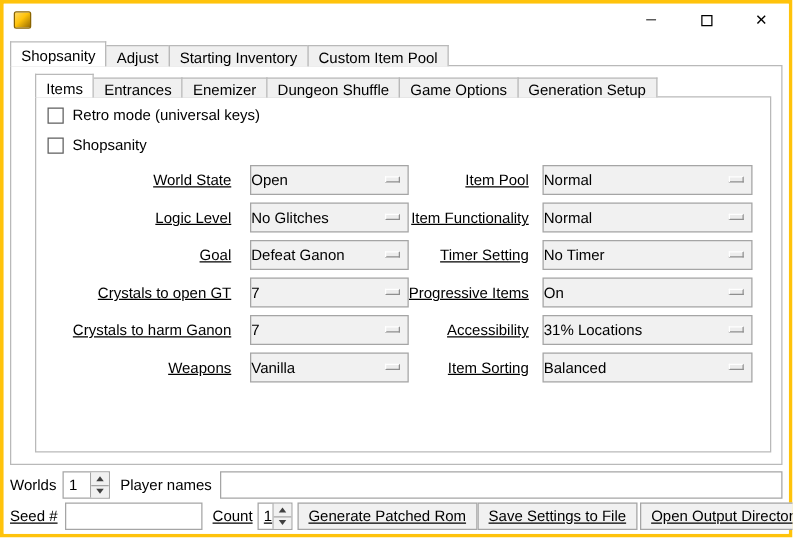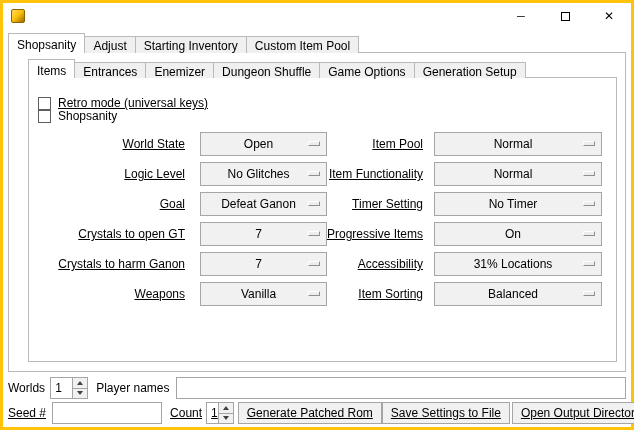--- a/index.html
+++ b/index.html
@@ -60,21 +60,21 @@
   
   .form-grid { position:absolute; left:25px; top:103px; }
   .frow { display:flex; align-items:center; height:24px; margin-bottom:6px; }
   .flbl { white-space:nowrap;text-decoration:underline; }
   .flbl.l { width:165px; text-align:right; padding-right:8px; }
   .flbl.r { width:102px; text-align:right; padding-right:6px; }
   .dd {
     position:relative; height:24px;
     background:var(--control-face,#F1F1F1);
     border:1px solid var(--border-gray,#A5A5A5);
-    display:flex; align-items:center; justify-content:center;
+    display:flex; align-items:center; justify-content:flex-start;
     cursor:default;
   }
   .dd-l { width:127px; margin-left:7px; }
   .dd-r { width:168px; margin-left:5px; }
   .dd-text { padding-right:10px; }
   .dd-ind {
     position:absolute; right:6px; top:50%; margin-top:-3px;
     width:12px; height:5px; background:#ededed;
     border:1px solid #8f8f8f; border-top-color:#ffffff; border-left-color:#ffffff;
   }
@@ -148,21 +148,21 @@
 
     <div class="tabrow tabrow-2">
       <div class="tab active">Items</div>
       <div class="tab">Entrances</div>
       <div class="tab">Enemizer</div>
       <div class="tab">Dungeon Shuffle</div>
       <div class="tab">Game Options</div>
       <div class="tab">Generation Setup</div>
     </div>
 
-    <div class="cb-row" style="top:66px;text-decoration:underline;">
+    <div class="cb-row" style="top:55px;">
       <span class="cb-box"></span>
       <span class="cb-lbl">Retro mode (universal keys)</span>
     </div>
     <div class="cb-row" style="top:79px;">
       <span class="cb-box"></span>
       <span class="cb-lbl">Shopsanity</span>
     </div>
 
     <div class="form-grid">
 

